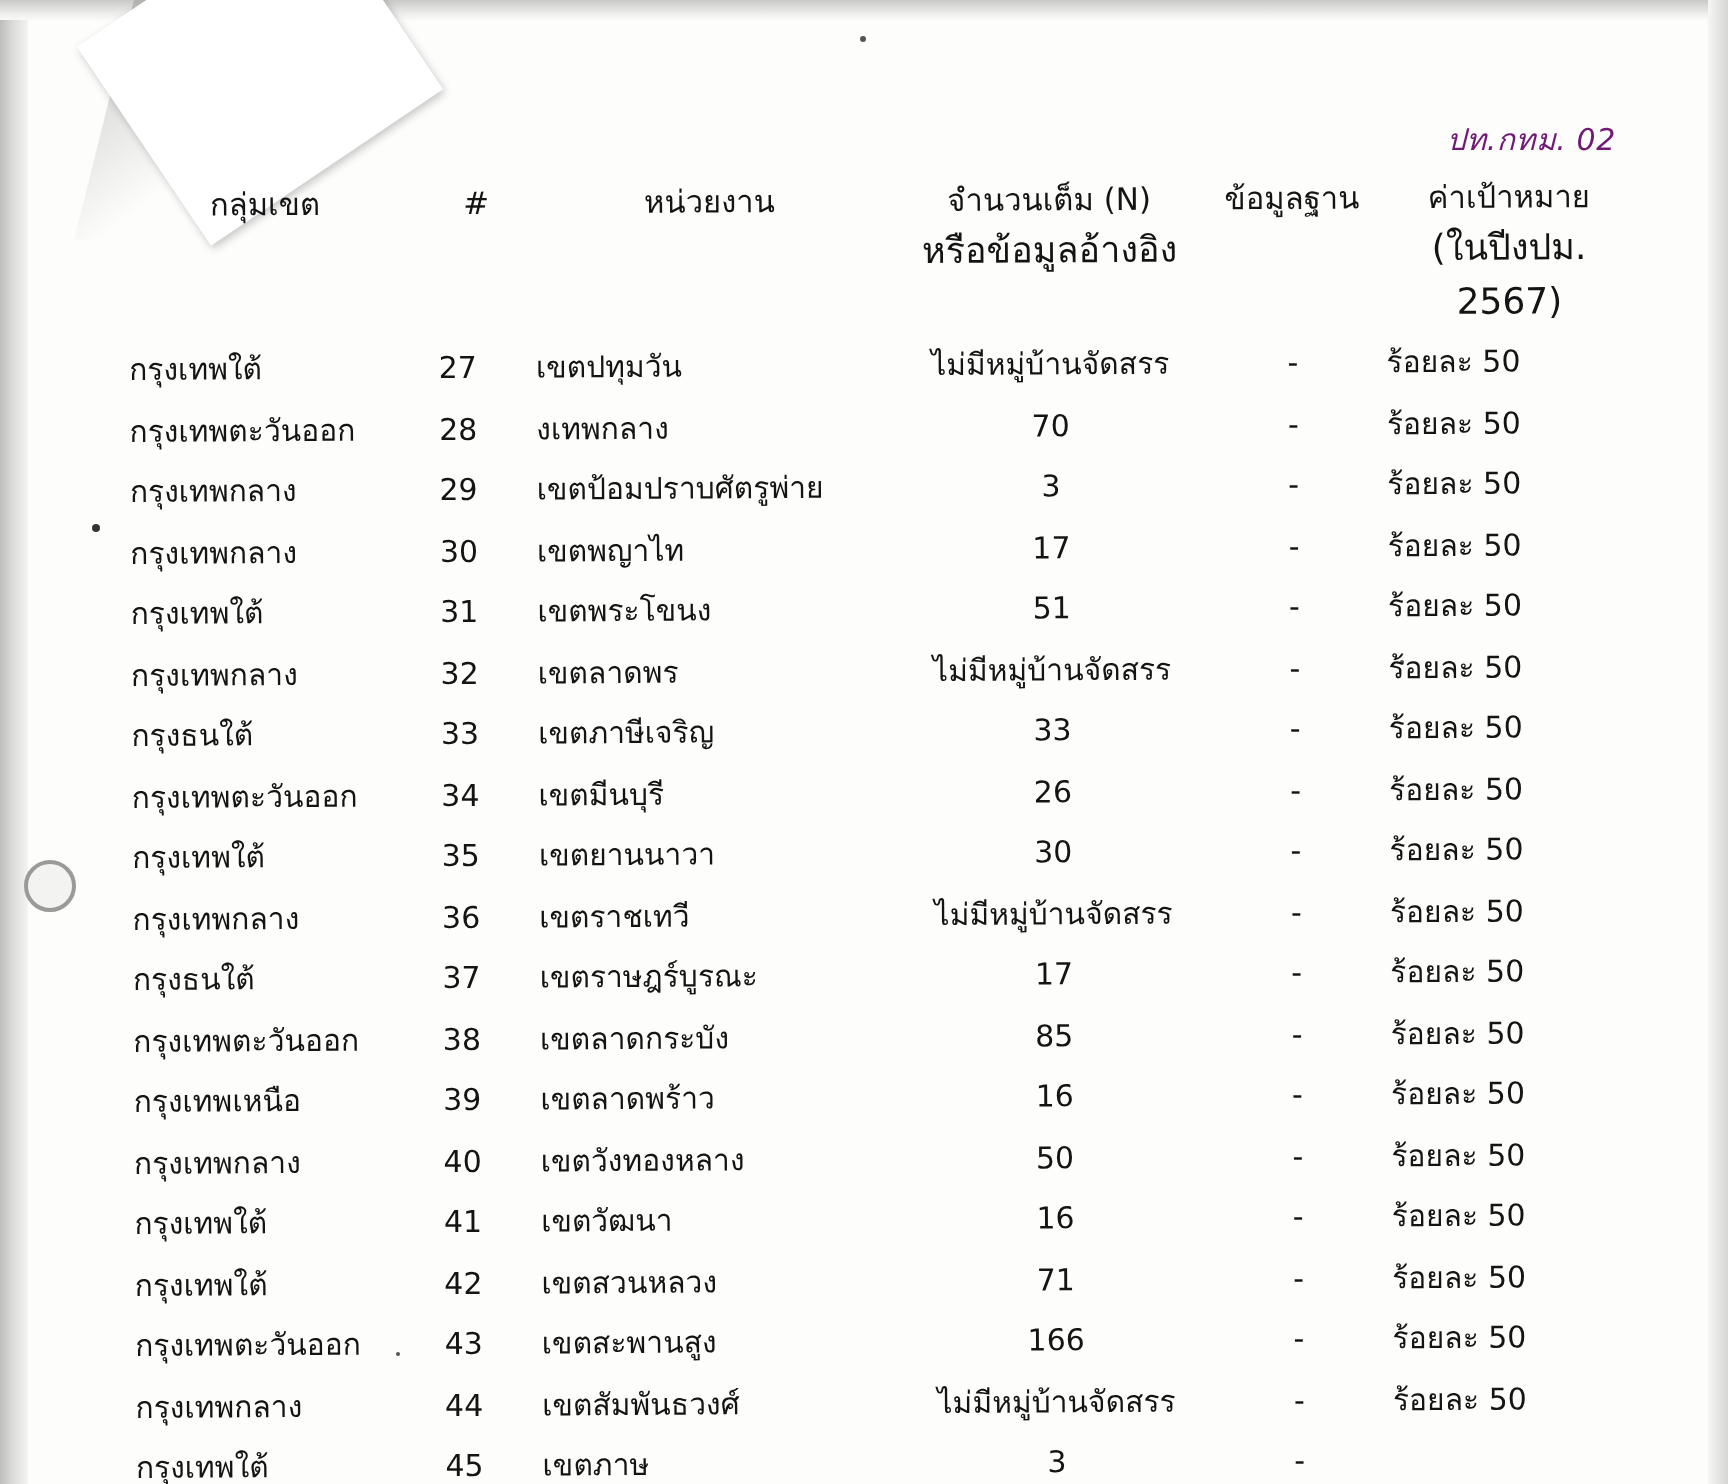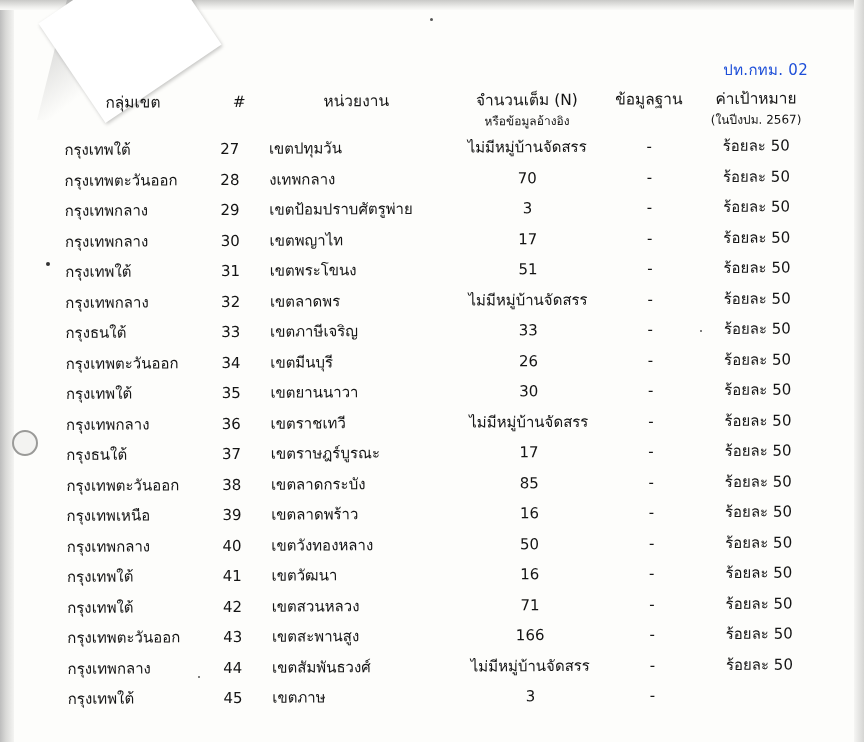--- a/index.html
+++ b/index.html
@@ -69,21 +69,22 @@
     border-radius: 50%;
   }
 
   
   .doc-code {
     position: absolute;
     right: 56px;
     top: 58px;
     font-size: 15px;
     letter-spacing: 0.3px;
-    color: #1d4ed8;
+    color: #701a75;
+    font-style: italic;
   }
 
   .table-wrap {
     position: absolute;
     left: 60px;
     top: 92px;
     width: 760px;
   }
 
   table.report {
@@ -95,34 +96,34 @@
   table.report th {
     font-weight: normal;
     padding: 0 4px 2px 4px;
     vertical-align: top;
     line-height: 1.45;
   }
   .head-row-1 th {
     font-size: 15.5px;
   }
   .head-sub {
-    font-size: 12px;
+    font-size: 18px;
     padding-top: 1px;
   }
   table.report td {
     padding: 5.5px 4px;
     vertical-align: bottom;
     line-height: 1.3;
   }
   .col-group  { width: 170px; text-align: left; padding-right: 14px !important; }
   .col-num    { width: 46px;  text-align: left; }
   .col-unit   { width: 196px; text-align: left; padding-left: 6px !important; }
   .col-total  { width: 178px; text-align: center; }
   .col-base   { width: 92px;  text-align: center; }
-  .col-target { width: 150px; text-align: center; }
+  .col-target { width: 150px; text-align: left; }
 
   .head-group  { text-align: center; }
   .head-num    { text-align: center; }
   .head-unit   { text-align: center; }
   .head-total  { text-align: center; }
   .head-base   { text-align: center; }
   .head-target { text-align: center; }
 
   
   .skew { transform: rotate(-0.35deg); transform-origin: left top; }

